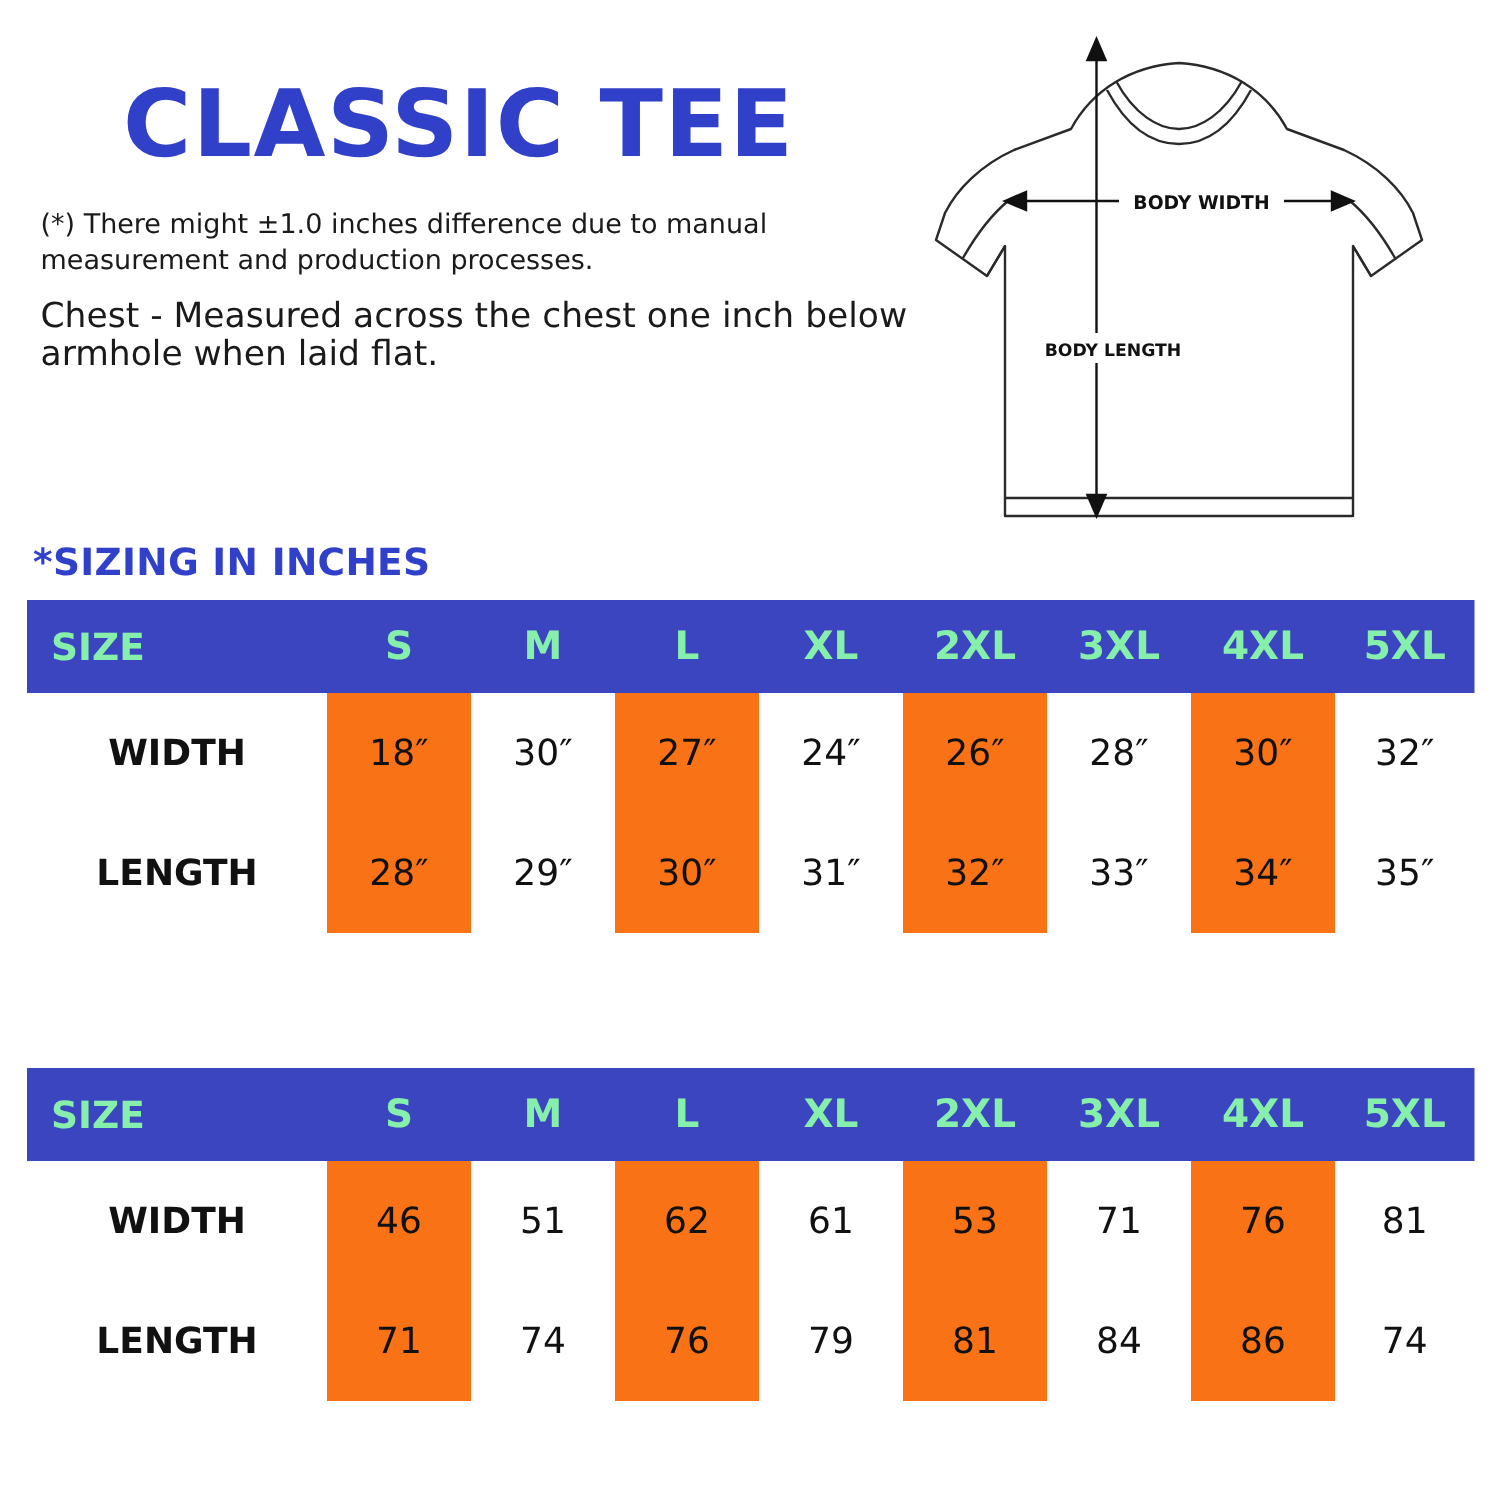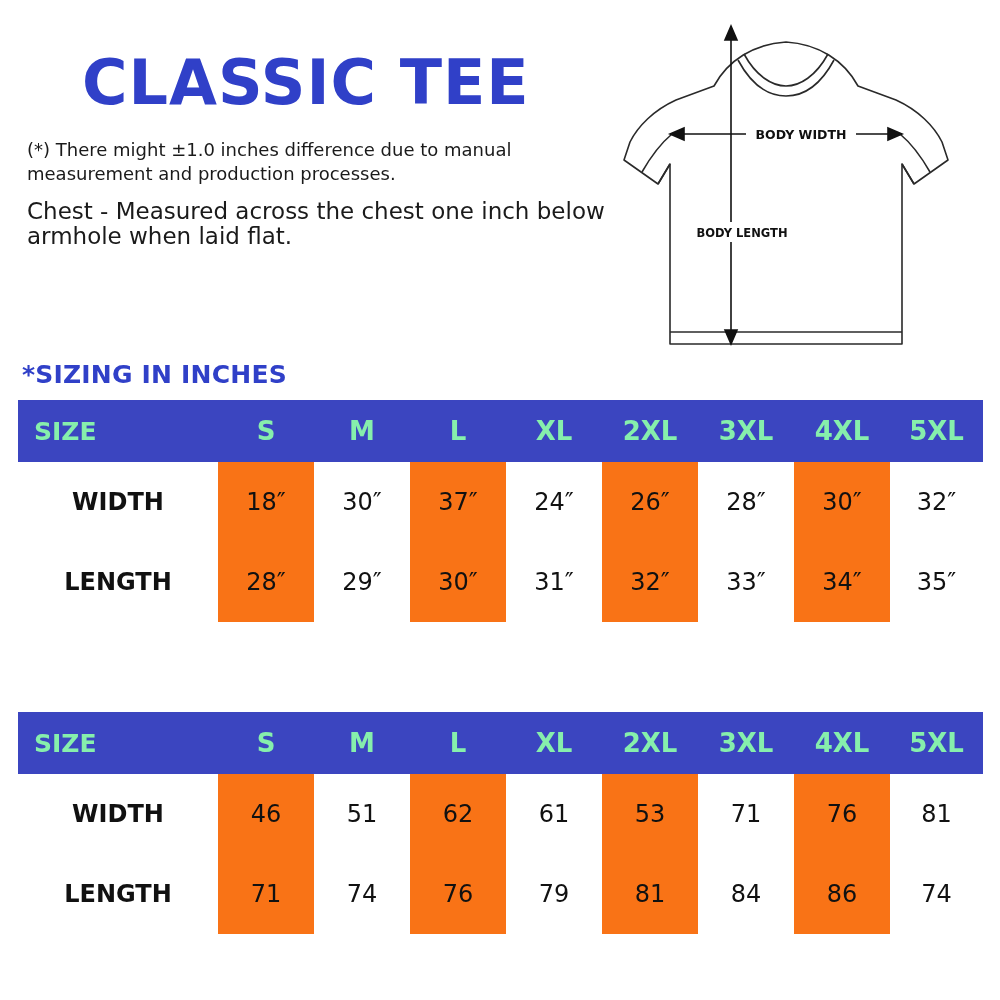--- a/index.html
+++ b/index.html
@@ -198,21 +198,21 @@
         <th>3XL</th>
         <th>4XL</th>
         <th>5XL</th>
       </tr>
     </thead>
     <tbody>
       <tr>
         <td class="row-label">WIDTH</td>
         <td class="shaded">18″</td>
         <td>30″</td>
-        <td class="shaded">37″</td>
+        <td class="shaded">27″</td>
         <td>24″</td>
         <td class="shaded">26″</td>
         <td>28″</td>
         <td class="shaded">30″</td>
         <td>32″</td>
       </tr>
       <tr>
         <td class="row-label">LENGTH</td>
         <td class="shaded">28″</td>
         <td>29″</td>

